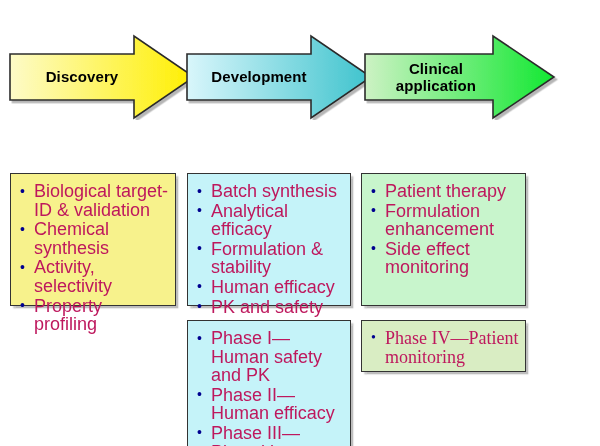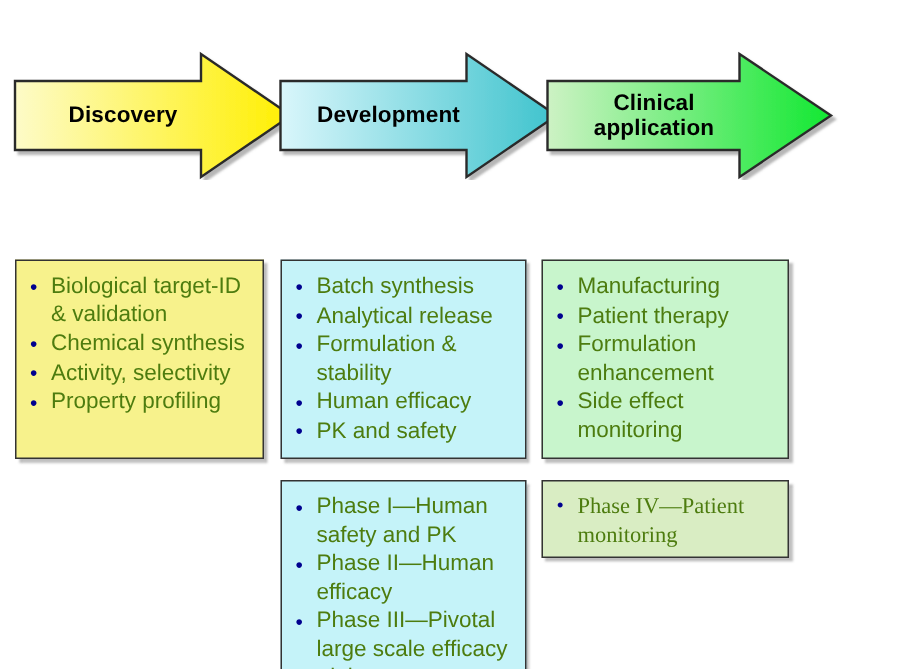--- a/index.html
+++ b/index.html
@@ -70,23 +70,23 @@
   }
   .box ul {
     list-style: none;
     margin: 0;
     padding: 0;
   }
   .box li {
     position: relative;
     padding-left: 15px;
     margin: 0 0 1px 0;
-    font-size: 15px;
+    font-size: 18px;
     line-height: 18.6px;
-    color: #4d7c0f;
+    color: #be185d;
   }
   .box li::before {
     content: "\2022";
     position: absolute;
     left: 1px;
     top: -0.5px;
     color: #00008f;
     font-size: 14px;
     line-height: 18.6px;
   }
@@ -184,30 +184,29 @@
       <li>Biological target-ID &amp; validation</li>
       <li>Chemical synthesis</li>
       <li>Activity, selectivity</li>
       <li>Property profiling</li>
     </ul>
   </div>
 
   <div class="box" id="box-development">
     <ul>
       <li>Batch synthesis</li>
-      <li>Analytical release</li>
+      <li>Analytical efficacy</li>
       <li>Formulation &amp; stability</li>
       <li>Human efficacy</li>
       <li>PK and safety</li>
     </ul>
   </div>
 
   <div class="box" id="box-clinical">
     <ul>
-      <li>Manufacturing</li>
       <li>Patient therapy</li>
       <li>Formulation enhancement</li>
       <li>Side effect monitoring</li>
     </ul>
   </div>
 
   <div class="box" id="box-phases">
     <ul>
       <li>Phase I—Human safety and PK</li>
       <li>Phase II—Human efficacy</li>

